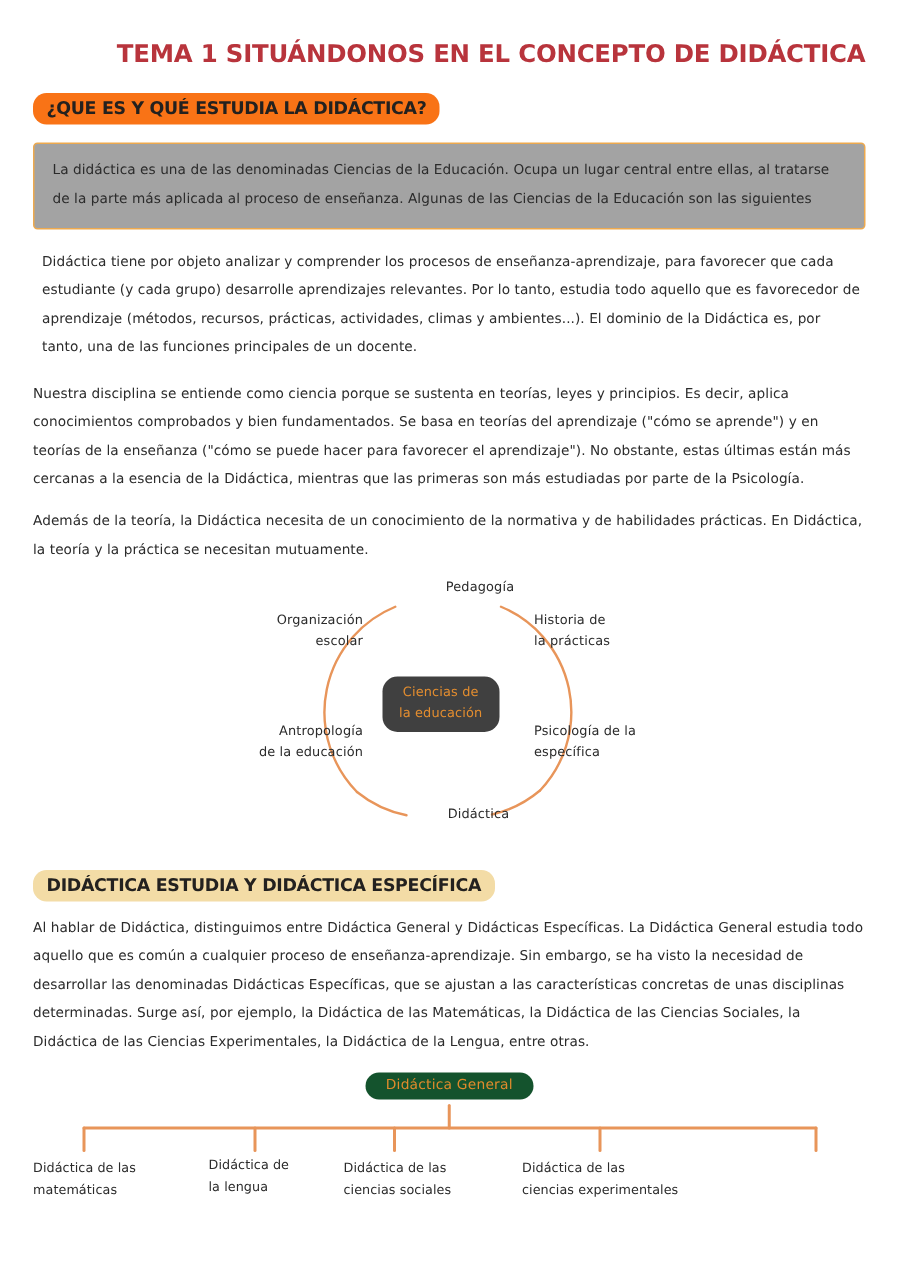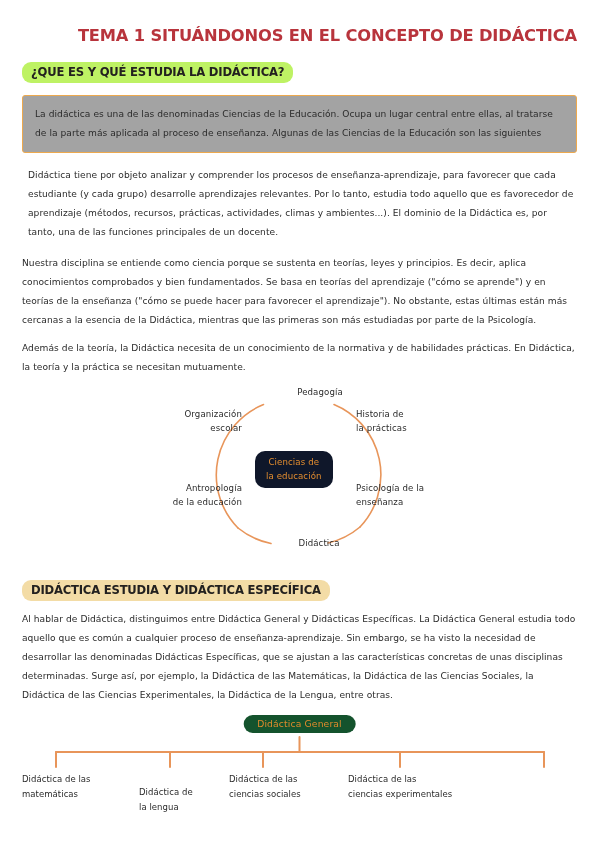--- a/index.html
+++ b/index.html
@@ -36,21 +36,21 @@
     letter-spacing: -0.15px;
     color: #b8343c;
     line-height: 1.1;
   }
 
   
   .section-header {
     display: inline-block;
     margin-top: 17px;
     padding: 3px 9px 4px 9px;
-    background: #bef264;
+    background: #f97316;
     border-radius: 9px;
     font-size: 11.6px;
     font-weight: bold;
     letter-spacing: -0.2px;
     color: #23211f;
     line-height: 1.25;
   }
   .section-header.tan {
     background: #f3dca6;
   }
@@ -102,21 +102,21 @@
     position: absolute;
     font-size: 8.6px;
     line-height: 1.65;
     color: #2b2b2b;
     text-align: center;
     white-space: pre-line;
     letter-spacing: 0.1px;
   }
   .cd-center {
     position: absolute;
-    background: #0f172a;
+    background: #404040;
     border-radius: 10px;
     padding: 4px 11px 5px 11px;
     font-size: 8.6px;
     line-height: 1.65;
     color: #e38d2f;
     text-align: center;
     white-space: pre-line;
     letter-spacing: 0.1px;
   }
 
@@ -187,21 +187,21 @@
       <path d="M 306 160 A 76 76 0 0 0 338 144" fill="none" stroke="#e8955a" stroke-width="1.6" stroke-linecap="round"></path>
       <path d="M 338 144 A 76 76 0 0 0 312 21.5" fill="none" stroke="#e8955a" stroke-width="1.6" stroke-linecap="round"></path>
     </svg>
 
     <div class="cd-label" style="left:253px; top:2px; width:90px;">Pedagogía</div>
 
     <div class="cd-label" style="left:334px; top:24px; width:95px; text-align:left;">Historia de
 la prácticas</div>
 
     <div class="cd-label" style="left:334px; top:98px; width:110px; text-align:left;">Psicología de la
-enseñanza</div>
+específica</div>
 
     <div class="cd-label" style="left:252px; top:153px; width:90px;">Didáctica</div>
 
     <div class="cd-label" style="left:120px; top:24px; width:100px; text-align:right;">Organización
 escolar</div>
 
     <div class="cd-label" style="left:108px; top:98px; width:112px; text-align:right;">Antropología
 de la educación</div>
 
     <div class="cd-center" style="left:233px; top:68px;">Ciencias de
@@ -229,21 +229,21 @@
       <line x1="263" y1="37" x2="263" y2="52" stroke="#e8955a" stroke-width="2" stroke-linecap="round"></line>
       <line x1="400" y1="37" x2="400" y2="52" stroke="#e8955a" stroke-width="2" stroke-linecap="round"></line>
       <line x1="544" y1="37" x2="544" y2="52" stroke="#e8955a" stroke-width="2" stroke-linecap="round"></line>
     </svg>
 
     <div class="tree-root">Didáctica General</div>
 
     <div class="tree-leaf" style="left:22px; top:57px; width:110px;">Didáctica de las
 matemáticas</div>
 
-    <div class="tree-leaf" style="left:139px; top:70px; width:90px;">Didáctica de
+    <div class="tree-leaf" style="left:139px; top:55px; width:90px;">Didáctica de
 la lengua</div>
 
     <div class="tree-leaf" style="left:229px; top:57px; width:110px;">Didáctica de las
 ciencias sociales</div>
 
     <div class="tree-leaf" style="left:348px; top:57px; width:130px;">Didáctica de las
 ciencias experimentales</div>
 
   </div>
 

